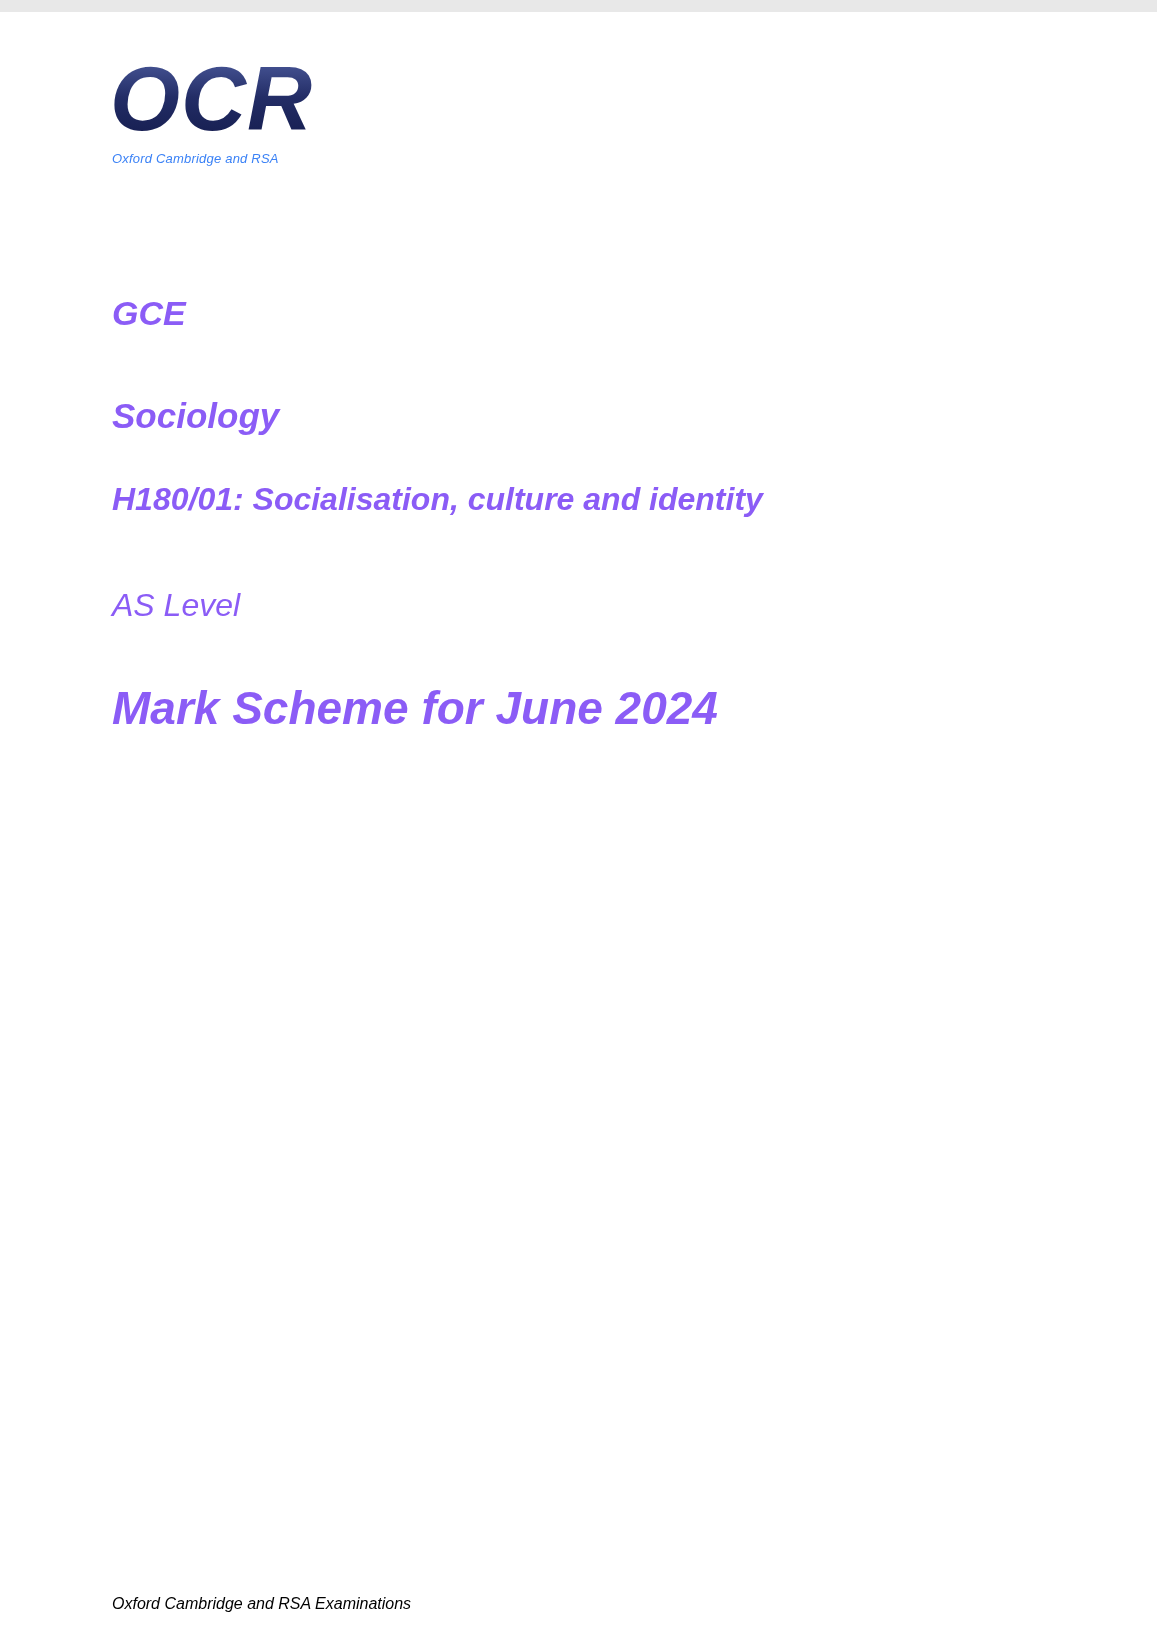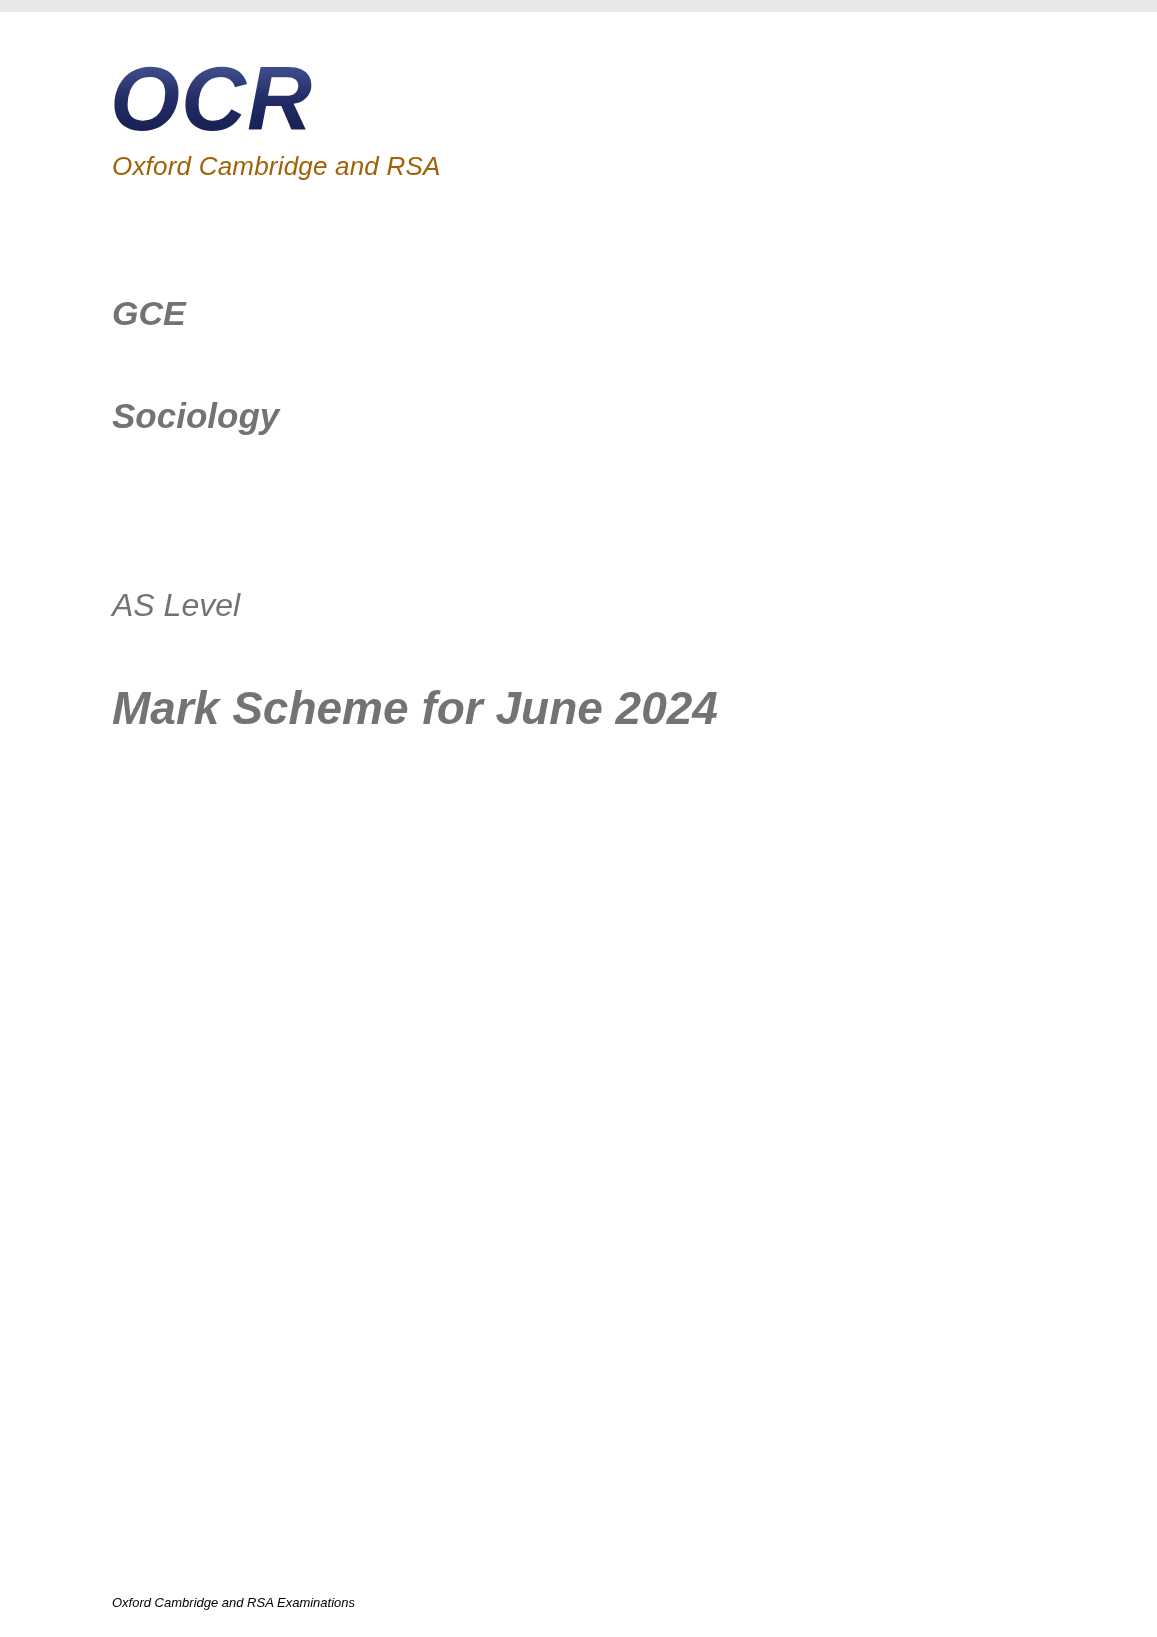--- a/index.html
+++ b/index.html
@@ -29,59 +29,60 @@
     .logo-wordmark {
       background: linear-gradient(180deg, #4d5c9e 0%, #232d66 48%, #141c4d 100%);
       -webkit-background-clip: text;
       background-clip: text;
       -webkit-text-fill-color: transparent;
     }
   }
   .logo-tagline {
     margin-top: 7px;
     margin-left: 2px;
-    font-size: 26px;
+    font-size: 13px;
     font-weight: normal;
     letter-spacing: 0.2px;
-    color: #a16207;
+    color: #3b82f6;
   }
 
   
-  .line { position: absolute; left: 112px; line-height: 1; color: #737373; white-space: nowrap; }
+  .line { position: absolute; left: 112px; line-height: 1; color: #8b5cf6; white-space: nowrap; }
   .qualification { top: 284px; font-size: 34px; font-weight: bold; }
   .subject       { top: 386px; font-size: 35px; font-weight: bold; }
   .unit          { top: 471px; font-size: 32px; font-weight: bold; }
   .level         { top: 577px; font-size: 32px; font-weight: normal; }
   .doc-title     { top: 673px; font-size: 46px; font-weight: bold; }
 
   
   .footer {
     position: absolute;
     left: 112px;
     top: 1583px;
-    font-size: 13px;
+    font-size: 16px;
     font-weight: normal;
     color: #000000;
     white-space: nowrap;
   }
 </style>
 </head>
 <body>
 
 <div class="page">
 
   <header class="logo">
     <div class="logo-wordmark">OCR</div>
     <div class="logo-tagline">Oxford Cambridge and RSA</div>
   </header>
 
   <h1 class="line qualification">GCE</h1>
 
   <h2 class="line subject">Sociology</h2>
 
+  <h3 class="line unit">H180/01: Socialisation, culture and identity</h3>
 
   <p class="line level">AS Level</p>
 
   <h2 class="line doc-title">Mark Scheme for June 2024</h2>
 
   <footer class="footer">Oxford Cambridge and RSA Examinations</footer>
 
 </div>
 
 </body></html>

